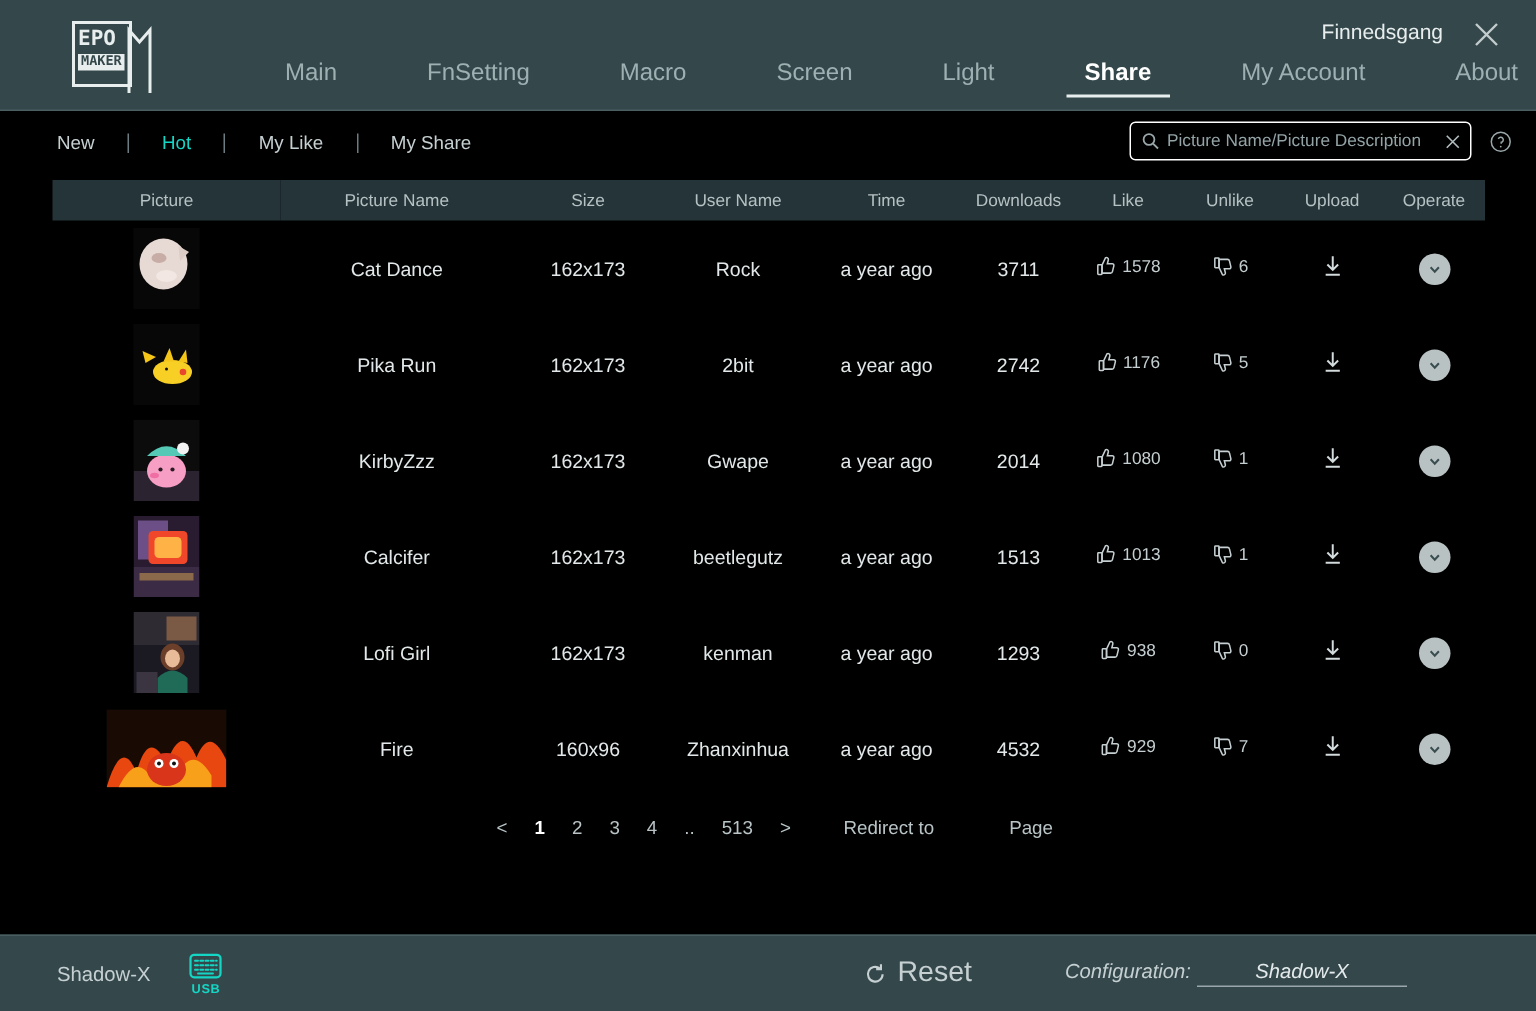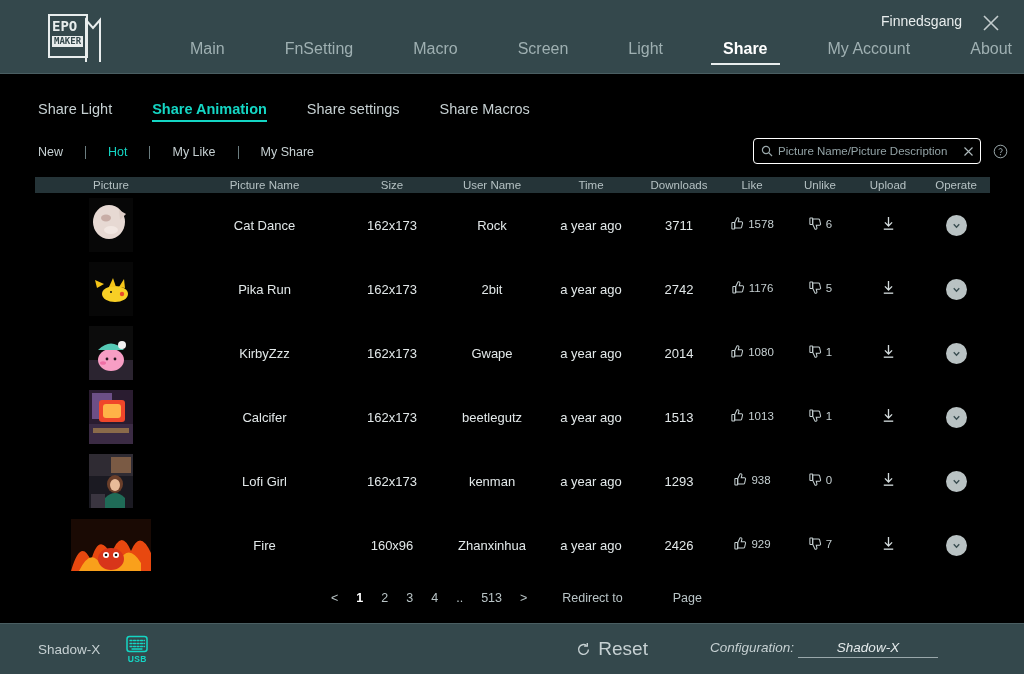--- a/index.html
+++ b/index.html
@@ -200,21 +200,21 @@
   table.grid {
     width: 955px;
     border-collapse: collapse;
     table-layout: fixed;
   }
   table.grid thead th {
     background: #253438;
     color: #b5c1c3;
     font-size: 11.5px;
     font-weight: 400;
-    height: 16px;
+    height: 27px;
     text-align: center;
     vertical-align: middle;
   }
   table.grid tbody td {
     height: 64px;
     text-align: center;
     vertical-align: middle;
     font-size: 13px;
     color: #e2e8e9;
   }
@@ -366,26 +366,20 @@
 
     <div class="userbox">Finnedsgang</div>
 
     <div class="closebtn">
       <svg width="22" height="22" viewBox="0 0 22 22">
         <path d="M4 4 L18 18 M18 4 L4 18" stroke="#c3cccd" stroke-width="1.6" fill="none"></path>
       </svg>
     </div>
   </div>
 
-  <div class="subnav">
-    <div class="sub-item"><span>Share Light</span></div>
-    <div class="sub-item active"><span>Share Animation</span></div>
-    <div class="sub-item"><span>Share settings</span></div>
-    <div class="sub-item"><span>Share Macros</span></div>
-  </div>
 
   <div class="filterrow">
     <div class="filters">
       <div class="f-item"><span>New</span></div>
       <div class="f-sep"></div>
       <div class="f-item active"><span>Hot</span></div>
       <div class="f-sep"></div>
       <div class="f-item"><span>My Like</span></div>
       <div class="f-sep"></div>
       <div class="f-item"><span>My Share</span></div>
@@ -640,21 +634,21 @@
                     <ellipse cx="40" cy="40" rx="13" ry="11" fill="#d8351a"></ellipse>
                     <circle cx="35" cy="36" r="3" fill="#fff"></circle>
                     <circle cx="45" cy="36" r="3" fill="#fff"></circle>
                     <circle cx="35" cy="36" r="1.3" fill="#111"></circle>
                     <circle cx="45" cy="36" r="1.3" fill="#111"></circle>
                   </svg></span></span></td>
             <td>Fire</td>
             <td>160x96</td>
             <td>Zhanxinhua</td>
             <td>a year ago</td>
-            <td>2426</td>
+            <td>4532</td>
             <td><span class="cnt-ico">
                 <svg width="15" height="15" viewBox="0 0 16 16">
                   <path d="M5 7.2 L7.4 2.1 a1.3 1.3 0 0 1 2.1 1.3 L8.8 6.2 h3.4 a1.2 1.2 0 0 1 1.2 1.5 l-1 4.1 a1.4 1.4 0 0 1-1.4 1.1 H5z" fill="none" stroke="#c5cfd1" stroke-width="1.1"></path>
                   <rect x="2" y="7" width="3" height="6.9" rx="0.5" fill="none" stroke="#c5cfd1" stroke-width="1.1"></rect>
                 </svg>
                 <span class="num">929</span>
               </span></td>
             <td><span class="cnt-ico">
                 <svg width="15" height="15" viewBox="0 0 16 16">
                   <path d="M5 8.8 L7.4 13.9 a1.3 1.3 0 0 0 2.1 -1.3 L8.8 9.8 h3.4 a1.2 1.2 0 0 0 1.2 -1.5 l-1 -4.1 a1.4 1.4 0 0 0-1.4 -1.1 H5z" fill="none" stroke="#c5cfd1" stroke-width="1.1"></path>

